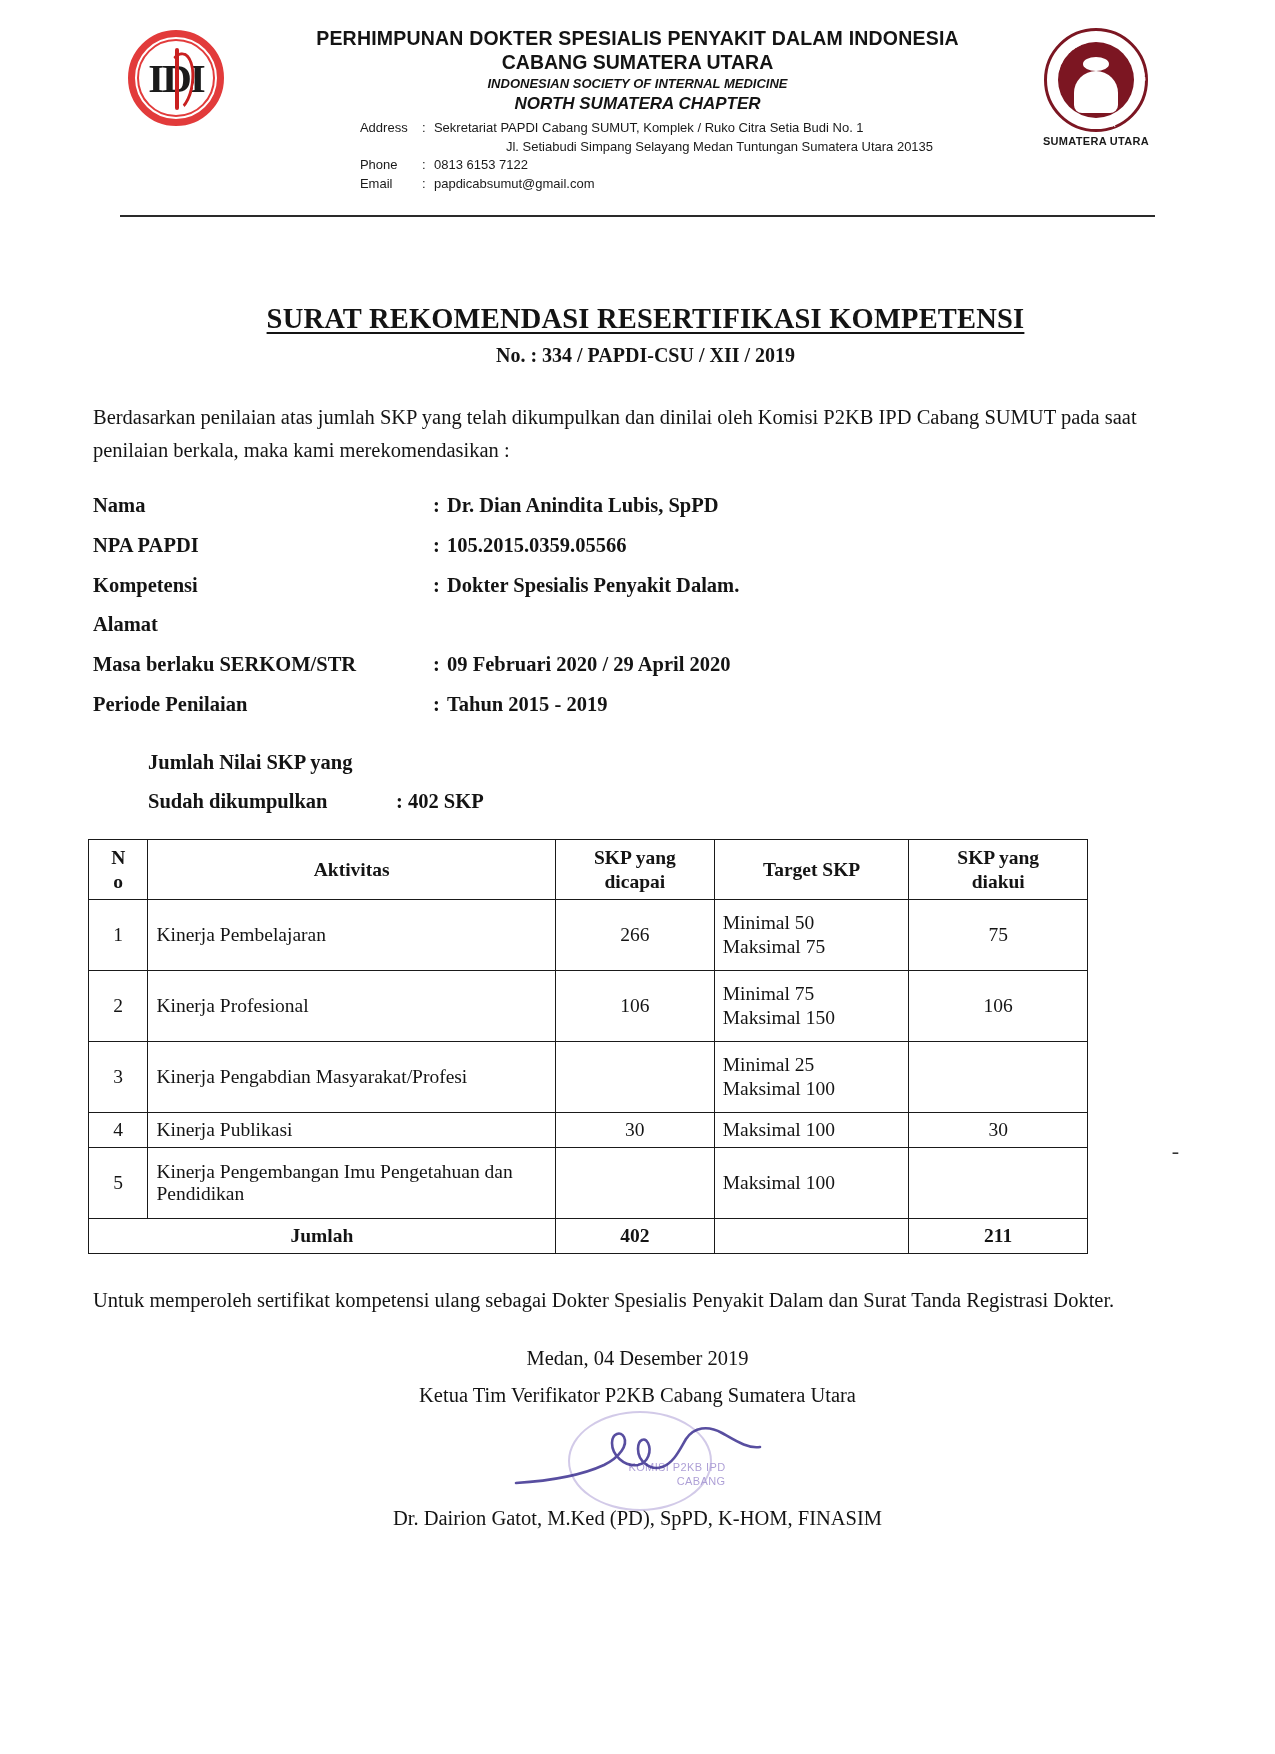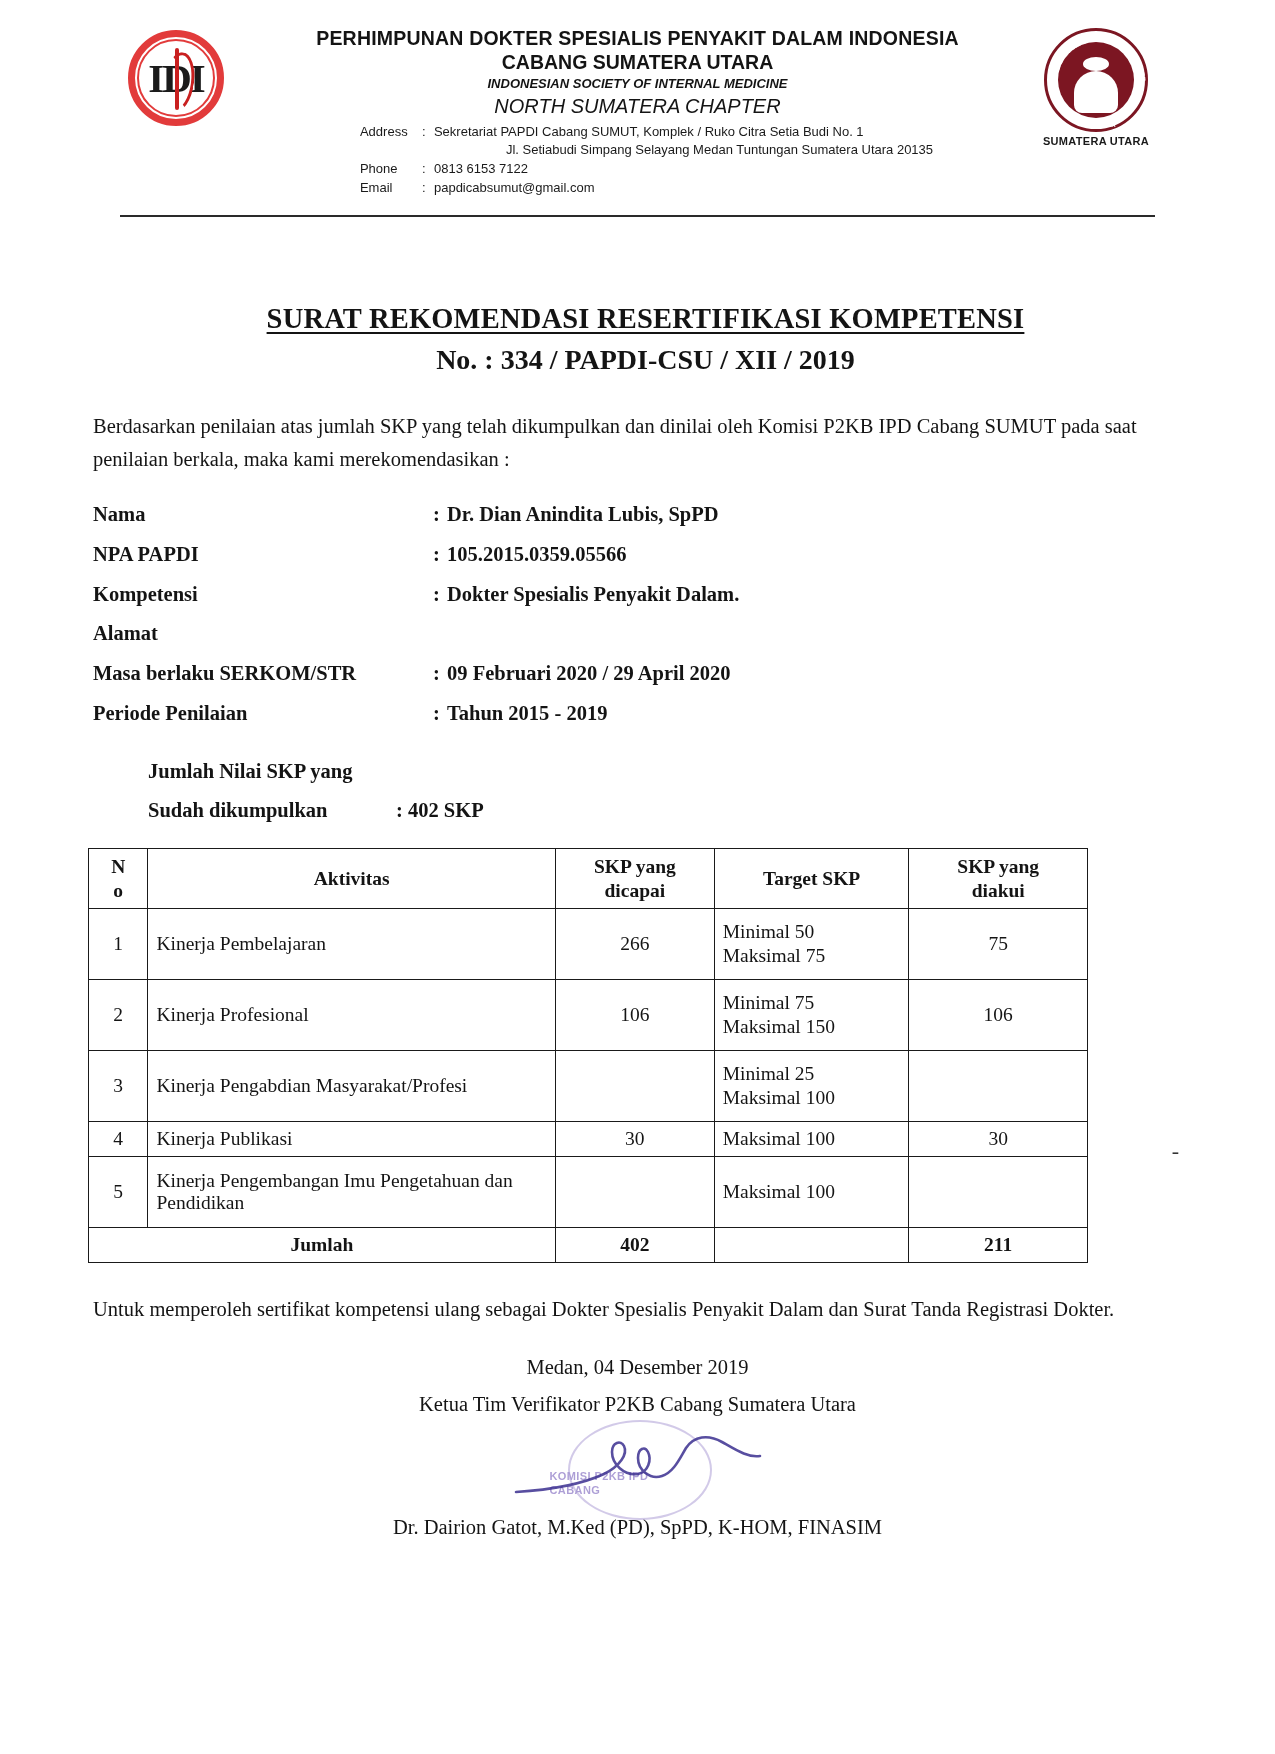--- a/index.html
+++ b/index.html
@@ -42,22 +42,22 @@
     font-weight: bold;
     line-height: 1.3;
   }
   .lh-l3 {
     font-size: 13px;
     font-weight: bold;
     font-style: italic;
     line-height: 1.3;
   }
   .lh-l4 {
-    font-size: 20px;
-    font-weight: normal;
+    font-size: 17px;
+    font-weight: bold;
     font-style: italic;
     line-height: 1.3;
   }
   .lh-addr {
     margin-top: 4px;
     font-family: "Liberation Sans", sans-serif;
     font-size: 13px;
     line-height: 1.45;
     color: #1a1a1a;
   }
@@ -222,21 +222,21 @@
   }
   .doc-title {
     font-size: 28.5px;
     font-weight: bold;
     text-decoration: underline;
     text-underline-offset: 4px;
     letter-spacing: .2px;
   }
   .doc-number {
     margin-top: 9px;
-    font-size: 28px;
+    font-size: 20px;
     font-weight: bold;
   }
 
   
   .intro {
     margin: 34px 120px 0 93px;
     font-size: 20.5px;
     line-height: 1.62;
     text-align: left;
   }
@@ -345,24 +345,24 @@
     height: 96px;
     border: 2px solid #6b51b5;
     border-radius: 50%;
     opacity: .55;
   }
   .stamp .stext {
     position: absolute;
     left: 0;
     right: 0;
     top: 52px;
-    text-align: left;
+    text-align: right;
     font-family: "Liberation Sans", sans-serif;
     font-size: 11px;
-    font-weight: bold;
+    font-weight: normal;
     color: #6b51b5;
     line-height: 1.25;
     letter-spacing: .4px;
   }
   .signature {
     position: absolute;
     left: 50%;
     top: 12px;
     transform: translateX(-50%);
     width: 260px;

